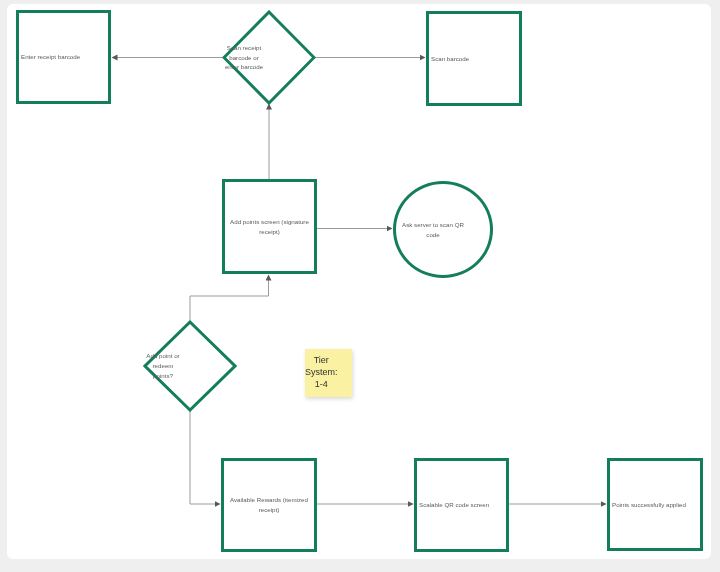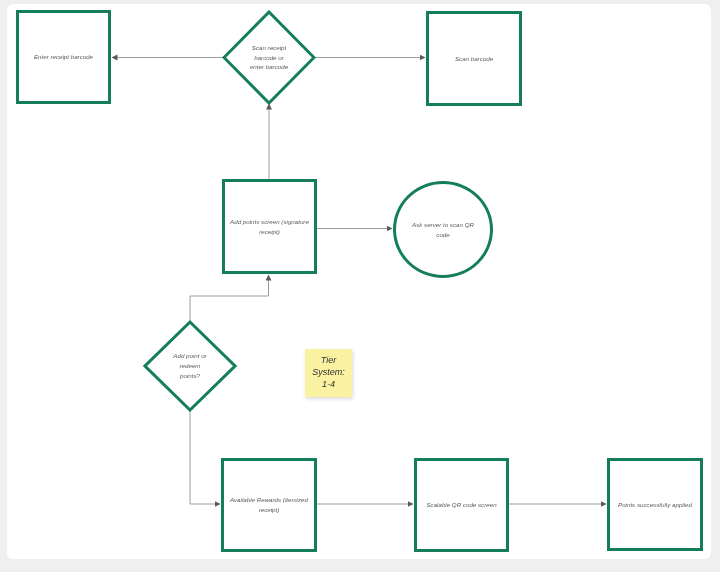--- a/index.html
+++ b/index.html
@@ -26,23 +26,21 @@
   .connector {
     stroke: var(--connector, #9B9B9B);
     stroke-width: 1;
     fill: none;
   }
   .arrowhead { fill: var(--arrow, #595959); }
   .node {
     position: absolute;
     display: flex;
     align-items: center;
-    justify-content: center;
     box-sizing: border-box;
-    font-style: italic;
   }
   .rect-node {
     background: #ffffff;
     border: 3px solid var(--accent, #147D5A);
   }
   .circle-node {
     background: #ffffff;
     border: 3px solid var(--accent, #147D5A);
     border-radius: 50%;
   }

